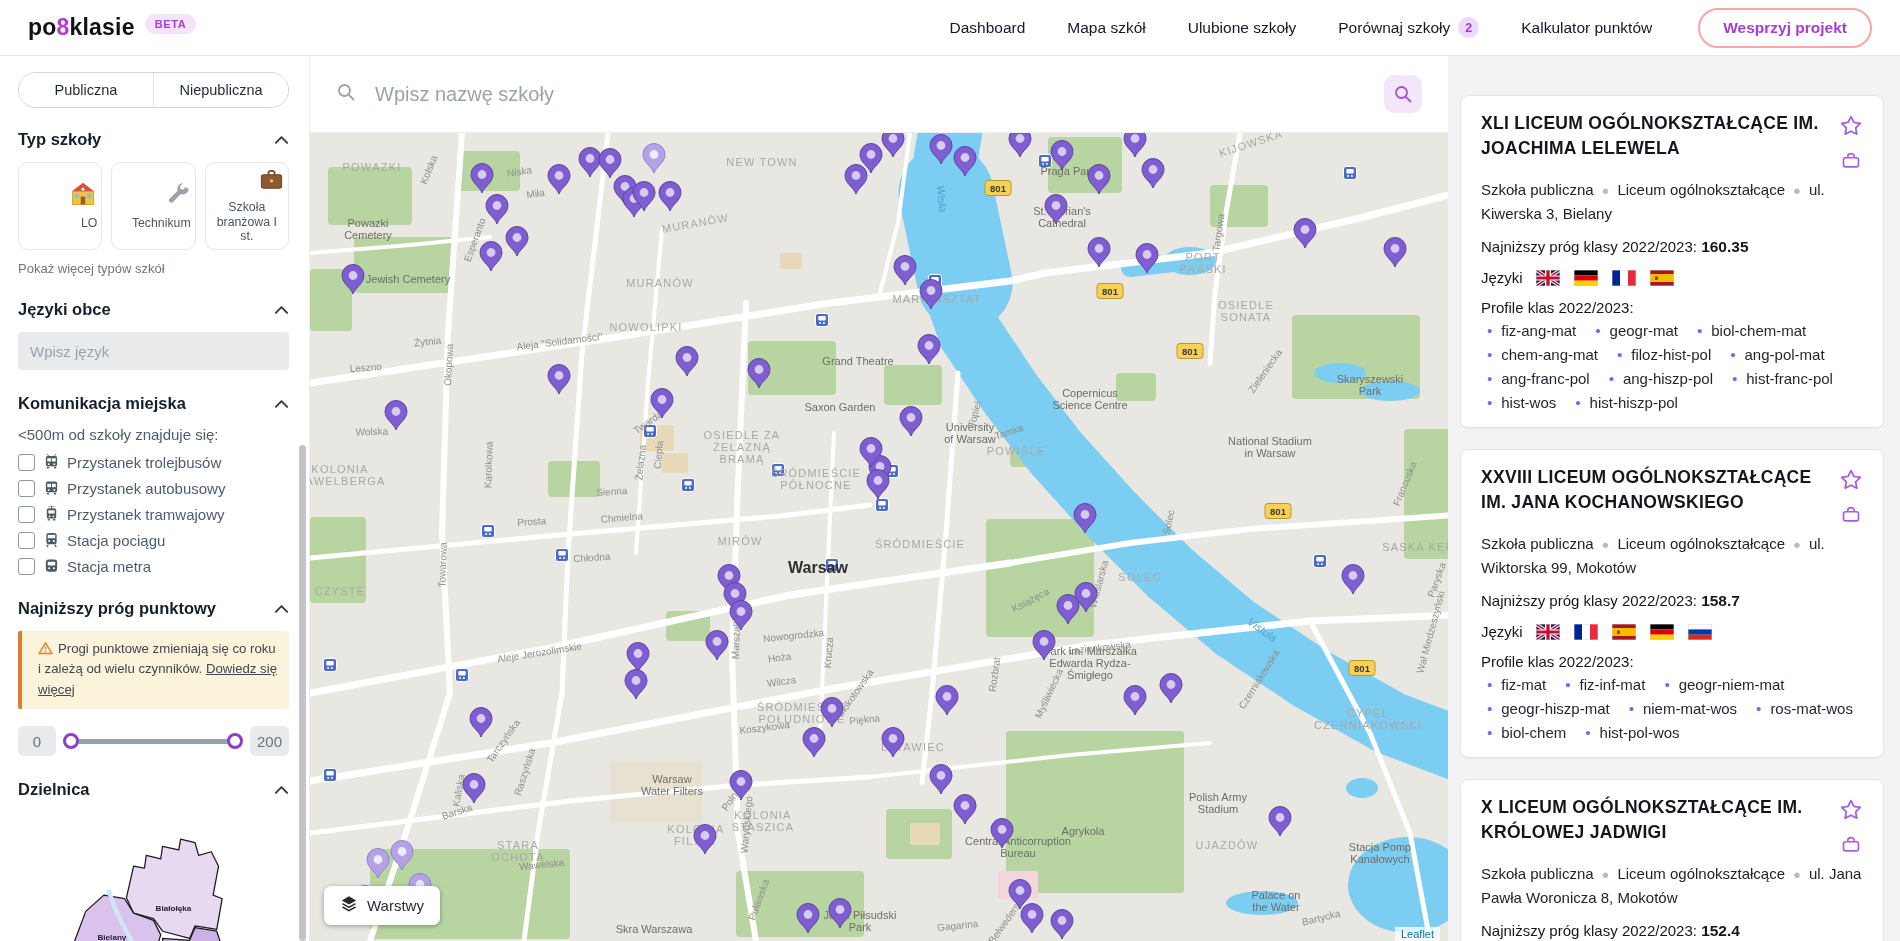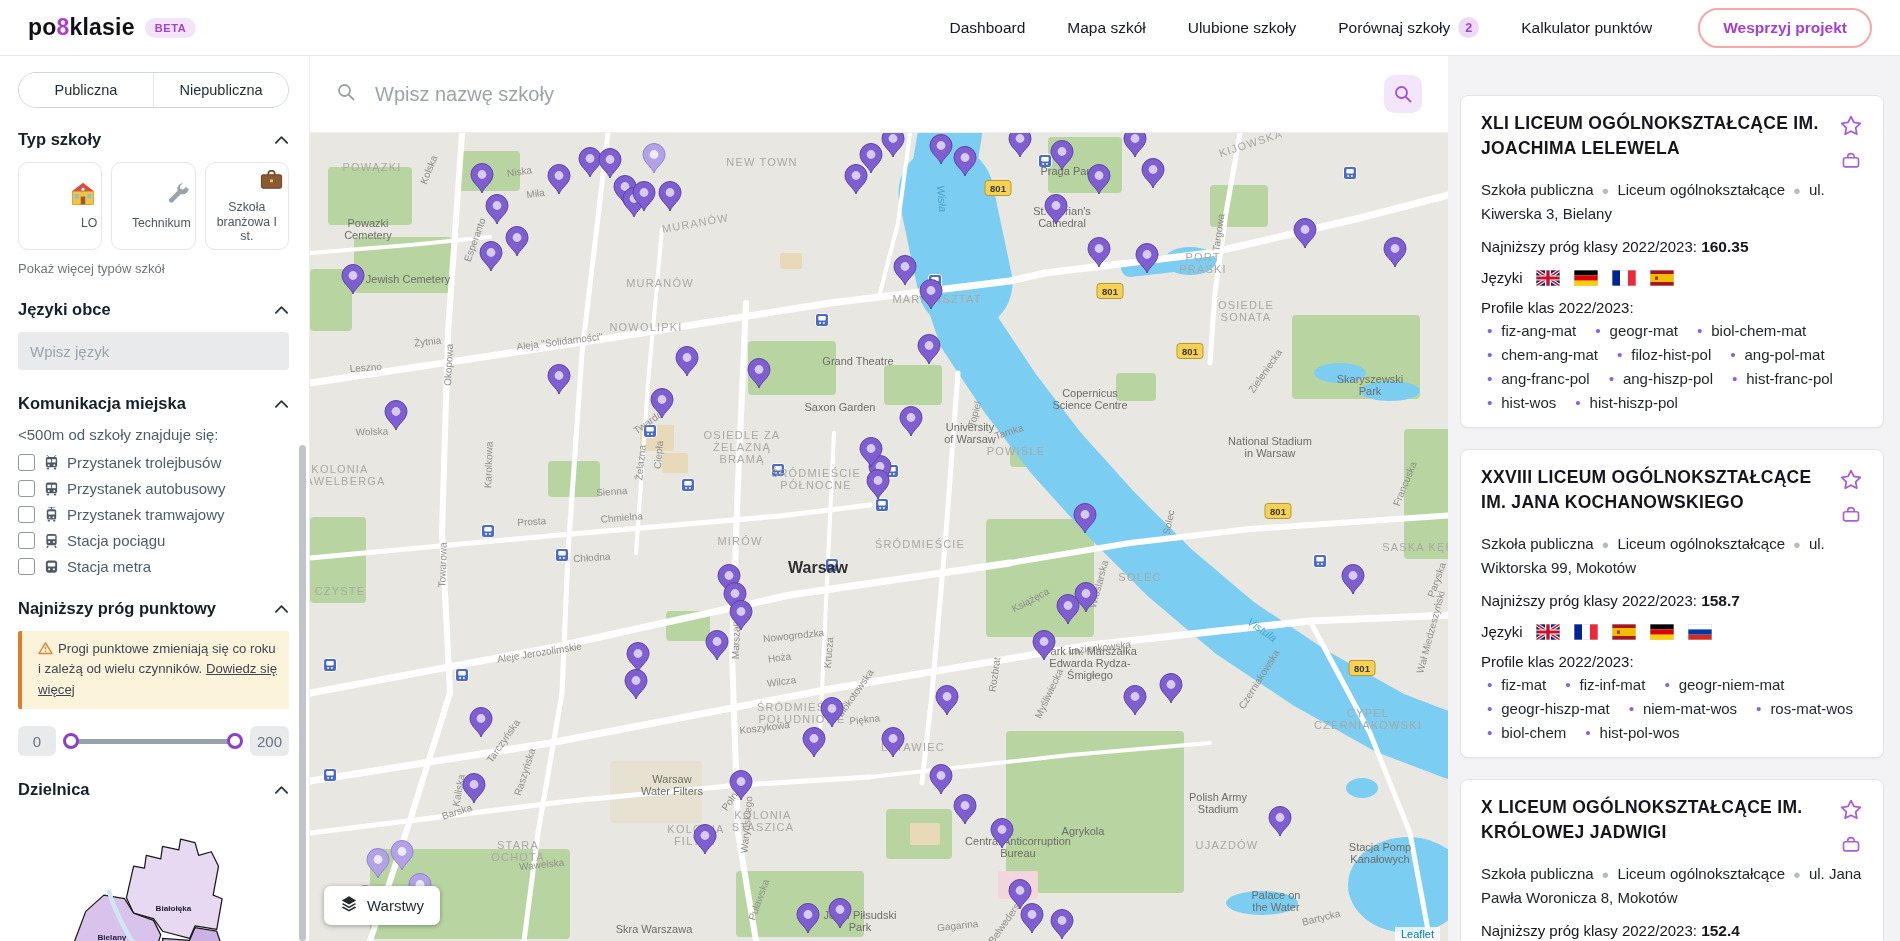--- a/index.html
+++ b/index.html
@@ -1,19 +1,19 @@
 <!DOCTYPE html>
 <html><head>
 <meta charset="utf-8">
 <style>
   html,body{margin:0;padding:0}
   body{width:1900px;height:941px;overflow:hidden;background:#fff;font-family:"Liberation Sans",sans-serif;color:#15202b}
   
   header{height:56px;display:flex;align-items:center;padding:0 28px;border-bottom:1px solid #e7e7ea;background:#fff;box-sizing:border-box;position:relative;z-index:20}
-  .logo{font-size:23px;font-weight:800;letter-spacing:.2px;color:#101018;display:flex;align-items:center;cursor:pointer}
+  .logo{font-size:23px;font-weight:800;letter-spacing:.2px;color:#101018;display:flex;align-items:flex-start;cursor:pointer}
   .logo .accent{color:#b53ad3}
   .beta{margin-left:10px;background:#f3e4fa;color:#a43fd1;font-size:11px;font-weight:700;padding:4px 10px;border-radius:12px;letter-spacing:.6px}
   nav{margin-left:auto;display:flex;gap:42px;align-items:center;font-size:15.5px;color:#13182a}
   .nav-item{display:flex;gap:8px;align-items:center;cursor:pointer;white-space:nowrap}
   .nav-badge{width:21px;height:21px;border-radius:50%;background:#eedaf8;color:#a03ecf;font-size:12.5px;font-weight:700;display:flex;align-items:center;justify-content:center}
   .cta{margin-left:46px;border:2px solid #fca5a5;color:#a53ed6;background:#fff;font-weight:700;font-size:15.5px;padding:9px 23px;border-radius:24px;cursor:pointer;font-family:inherit;white-space:nowrap}
   
   .page{display:flex;height:885px}
   
   .sidebar{width:310px;box-sizing:border-box;background:#fff;border-right:1px solid #ececef;padding:16px 20px 0 18px;position:relative;overflow:hidden;flex:none}
@@ -22,21 +22,21 @@
   .toggle button + button{border-left:1px solid #e2e6ea}
   .sec{margin-bottom:24px}
   .sec-h{display:flex;justify-content:space-between;align-items:center;font-size:16.5px;font-weight:700;color:#15202b;margin-bottom:13px;cursor:pointer}
   .type-grid{display:flex;gap:9px}
   .type-card{flex:1;border:1px solid #e3e6ea;border-radius:10px;height:88px;display:flex;flex-direction:column;align-items:flex-end;justify-content:center;gap:6px;background:#fff;cursor:pointer;padding:4px;box-sizing:border-box}
   .type-card .tlabel{font-size:12.3px;color:#4b5563;text-align:center;line-height:1.2}
   .more-link{font-size:13px;color:#6d7580;margin-top:11px;cursor:pointer}
   .tinput{background:#e9eaec;border:none;border-radius:4px;height:38px;width:100%;padding:0 12px;font-size:15px;color:#333;box-sizing:border-box;font-family:inherit}
   .tinput::placeholder{color:#9aa3ad}
   .hint{font-size:15px;color:#4e5d6c;margin:0 0 11px}
-  .chk-row{display:flex;align-items:flex-end;gap:8px;margin-bottom:9px;color:#4e5d6c;font-size:15px;cursor:pointer}
+  .chk-row{display:flex;align-items:flex-start;gap:8px;margin-bottom:9px;color:#4e5d6c;font-size:15px;cursor:pointer}
   .cb{width:15px;height:15px;border:1.5px solid #8c98a4;border-radius:3px;background:#fff;flex:none}
   .t-ico{display:flex;width:16px;justify-content:center}
   .warn{background:#fcf4da;border-left:4px solid #dc7f2b;padding:8px 9px 9px 16px;font-size:13.2px;color:#3f4652;line-height:1.55;border-radius:2px;margin-bottom:17px}
   .warn a{color:inherit;text-decoration:underline;cursor:pointer}
   .warn svg{vertical-align:-2px;margin-right:5px}
   .slider{display:flex;align-items:center;gap:11px}
   .sl-box{background:#e8eaec;border-radius:6px;min-width:24px;height:30px;display:flex;align-items:center;justify-content:center;font-size:15px;color:#6a7380;padding:0 7px}
   .sl-track{flex:1;position:relative;height:5px;background:#98a2ac;border-radius:3px}
   .sl-handle{position:absolute;top:50%;width:16px;height:16px;background:#fff;border:3px solid #8d3fc7;border-radius:50%;transform:translate(-50%,-50%);box-sizing:border-box;cursor:pointer}
   .sb-thumb{position:absolute;right:3px;top:44%;width:7px;height:56%;background:#c2c4c9;border-radius:4px}

